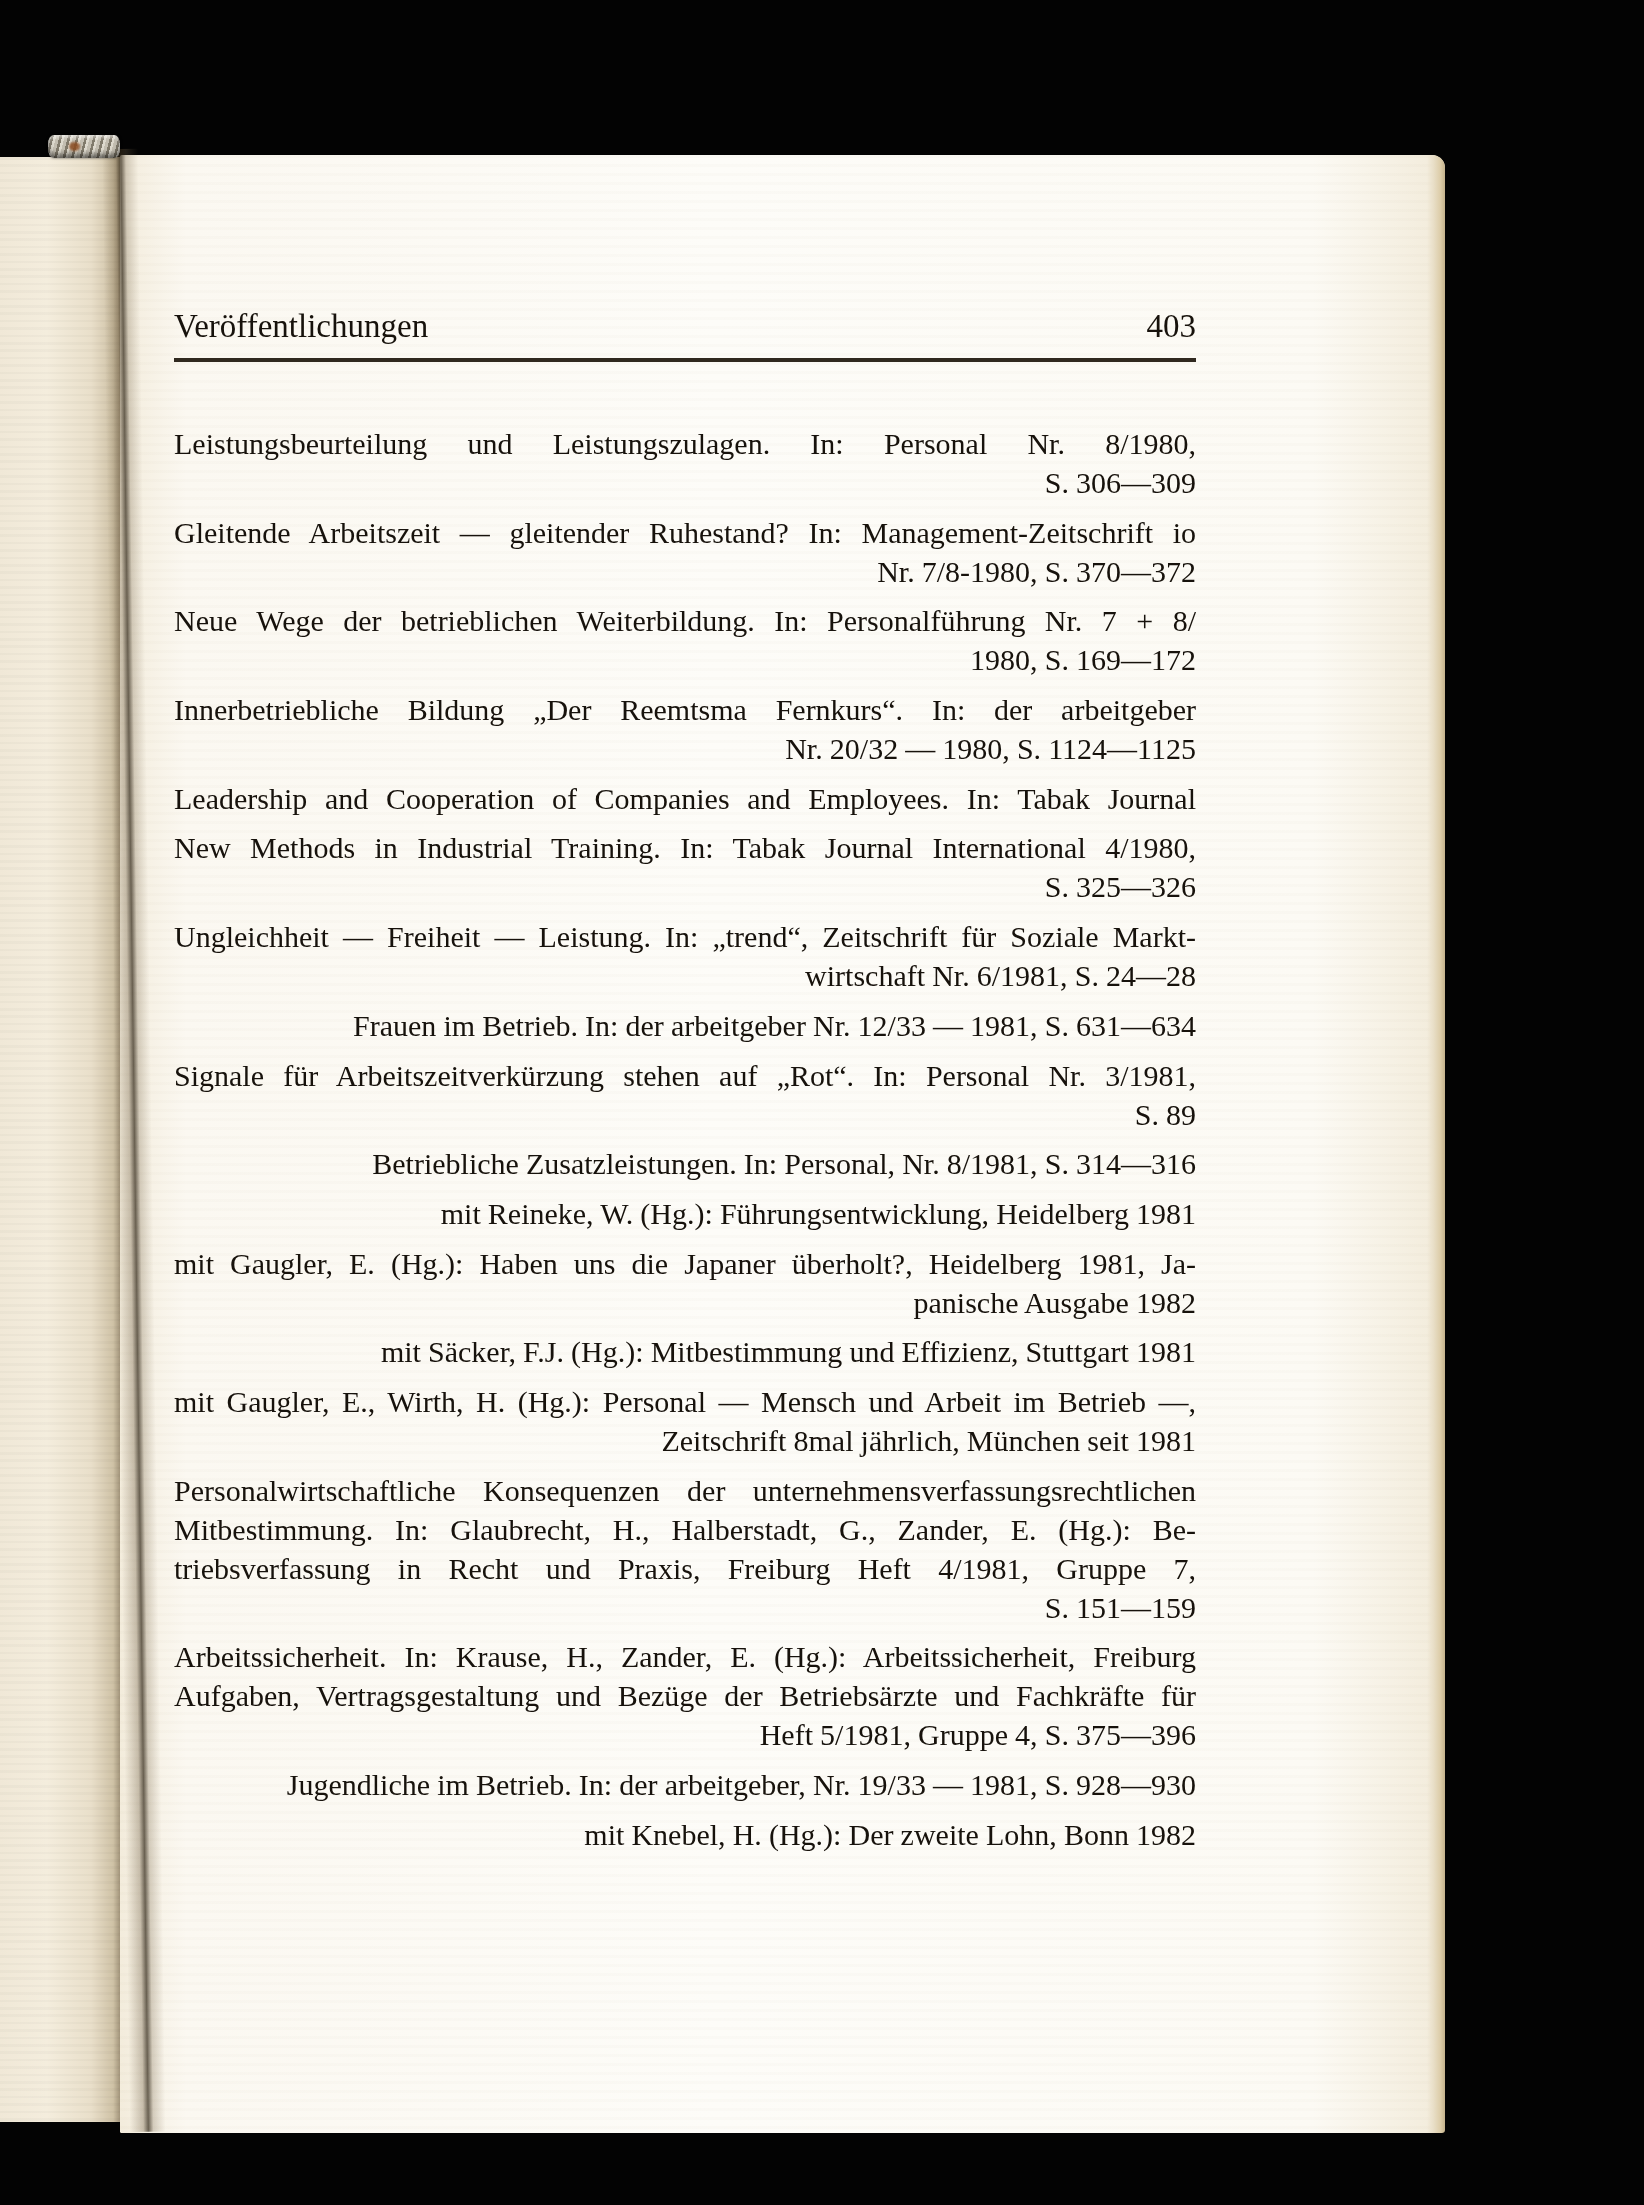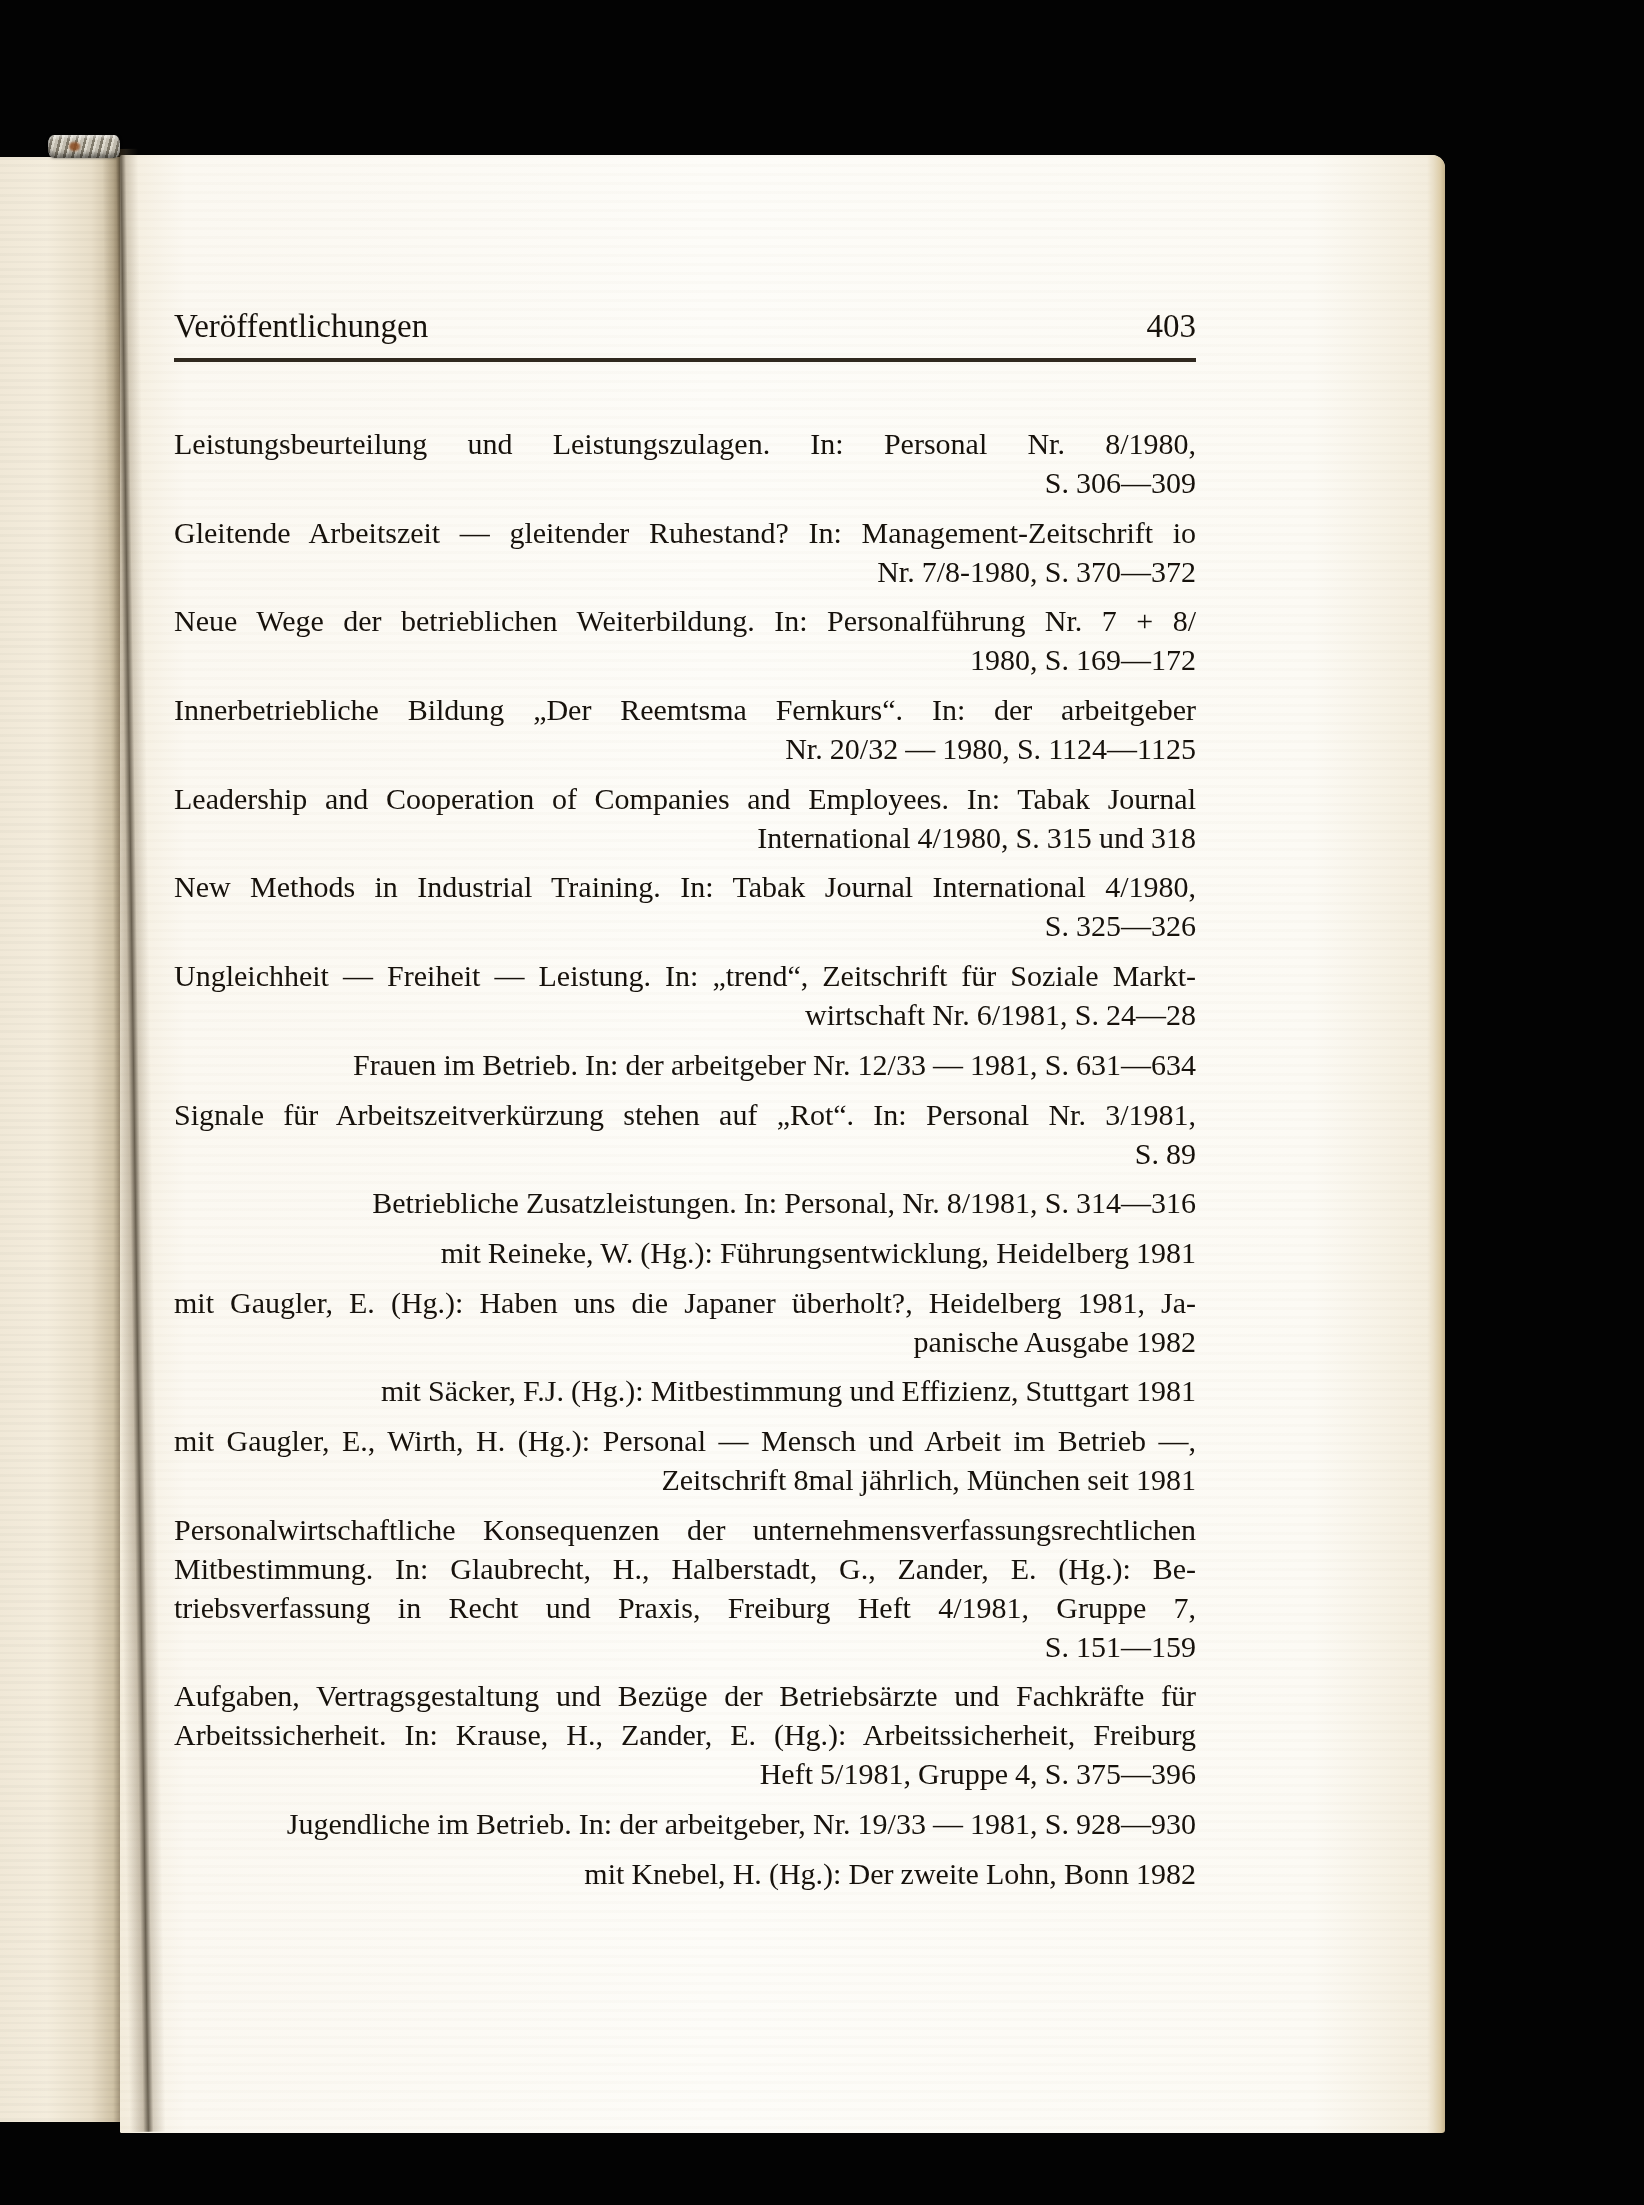--- a/index.html
+++ b/index.html
@@ -103,21 +103,20 @@
         <div class="entry">
           <div class="line j">Neue Wege der betrieblichen Weiterbildung. In: Personalführung Nr. 7 + 8/</div>
           <div class="line">1980, S. 169—172</div>
         </div>
         <div class="entry">
           <div class="line j">Innerbetriebliche Bildung „Der Reemtsma Fernkurs“. In: der arbeitgeber</div>
           <div class="line">Nr. 20/32 — 1980, S. 1124—1125</div>
         </div>
         <div class="entry">
           <div class="line j">Leadership and Cooperation of Companies and Employees. In: Tabak Journal</div>
-          <div class="line">International 4/1980, S. 315 und 318</div>
         </div>
         <div class="entry">
           <div class="line j">New Methods in Industrial Training. In: Tabak Journal International 4/1980,</div>
           <div class="line">S. 325—326</div>
         </div>
         <div class="entry">
           <div class="line j">Ungleichheit — Freiheit — Leistung. In: „trend“, Zeitschrift für Soziale Markt-</div>
           <div class="line">wirtschaft Nr. 6/1981, S. 24—28</div>
         </div>
         <div class="entry">
@@ -144,22 +143,22 @@
           <div class="line j">mit Gaugler, E., Wirth, H. (Hg.): Personal — Mensch und Arbeit im Betrieb —,</div>
           <div class="line">Zeitschrift 8mal jährlich, München seit 1981</div>
         </div>
         <div class="entry">
           <div class="line j">Personalwirtschaftliche Konsequenzen der unternehmensverfassungsrechtlichen</div>
           <div class="line j">Mitbestimmung. In: Glaubrecht, H., Halberstadt, G., Zander, E. (Hg.): Be-</div>
           <div class="line j">triebsverfassung in Recht und Praxis, Freiburg Heft 4/1981, Gruppe 7,</div>
           <div class="line">S. 151—159</div>
         </div>
         <div class="entry">
+          <div class="line j">Arbeitssicherheit. In: Krause, H., Zander, E. (Hg.): Arbeitssicherheit, Freiburg</div>
           <div class="line j">Aufgaben, Vertragsgestaltung und Bezüge der Betriebsärzte und Fachkräfte für</div>
-          <div class="line j">Arbeitssicherheit. In: Krause, H., Zander, E. (Hg.): Arbeitssicherheit, Freiburg</div>
           <div class="line">Heft 5/1981, Gruppe 4, S. 375—396</div>
         </div>
         <div class="entry">
           <div class="line">Jugendliche im Betrieb. In: der arbeitgeber, Nr. 19/33 — 1981, S. 928—930</div>
         </div>
         <div class="entry">
           <div class="line">mit Knebel, H. (Hg.): Der zweite Lohn, Bonn 1982</div>
         </div>
       </div>
   </div>

